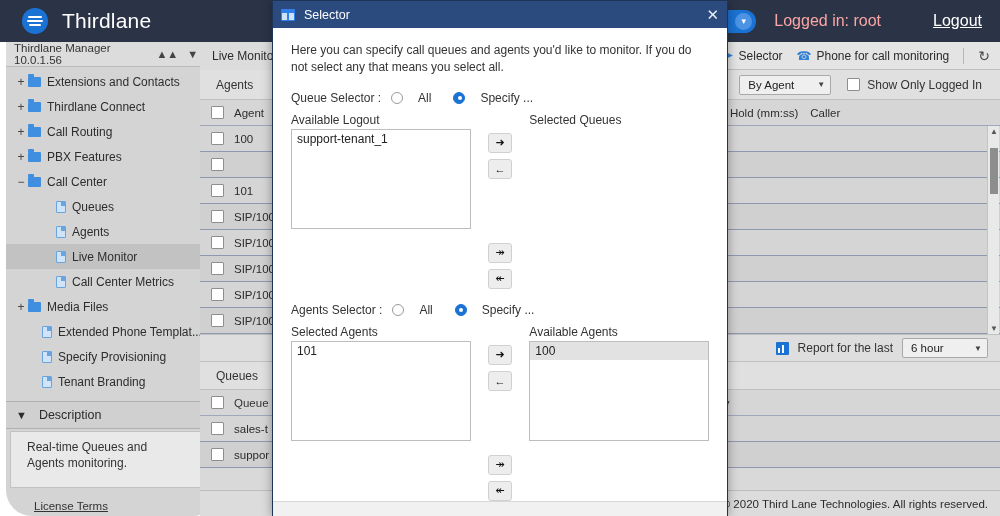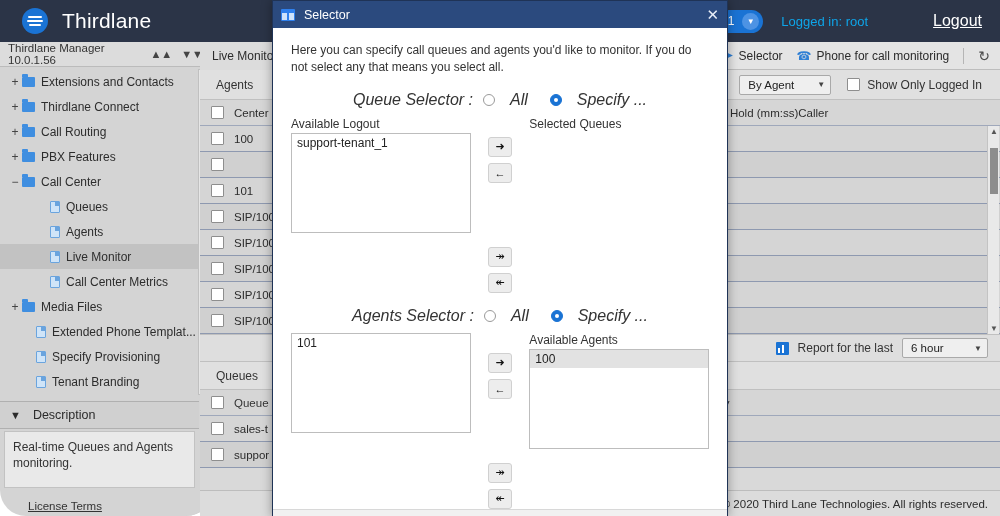--- a/index.html
+++ b/index.html
@@ -41,26 +41,26 @@
     background: #1a73d4; color: #fff; border-radius: 12px;
     height: 23px; display: flex; align-items: center; padding: 0 4px 0 10px;
     font-size: 12px; margin-right: 18px;
   }
   .tenant-pill .caret {
     width: 17px; height: 17px; border-radius: 50%;
     background: #4d93e4; margin-left: 8px;
     display: flex; align-items: center; justify-content: center;
     font-size: 9px; color: #ffffff;
   }
-  .logged-in { color: #0ea5e9; font-size: 13px; margin-right: 65px; }
+  .logged-in { color: #fca5a5; font-size: 16px; margin-right: 52px; }
   .logout-link { color: #ffffff; font-size: 16px; text-decoration: underline; }
 
   
   .sidebar {
-    position: absolute; left: 0; top: 42px; width: 212px; height: 474px;
+    position: absolute; left: 6px; top: 42px; width: 212px; height: 474px;
     background: #d4d4d4; border-right: 1px solid #b5b5b5; border-radius: 26px;
   }
   .sb-header {
     height: 25px; background: #dcdcdc; border-bottom: 1px solid #bbb;
     display: flex; align-items: center; padding: 0 8px;
     font-size: 11.5px; color: #333;
   }
   .sb-header .chev { margin-left: auto; display: flex; gap: 9px; color:#444; font-size: 11px; }
   .sb-tree {
     position: relative; height: 330px; overflow: hidden; background: #d4d4d4;
@@ -107,21 +107,21 @@
 
   .desc-header {
     position: absolute; left: 0; bottom: 87px; width: 199px; height: 28px;
     background: #d0d0d0; border-top: 1px solid #b0b0b0; border-bottom: 1px solid #b0b0b0;
     display: flex; align-items: center; padding-left: 10px; font-size: 12.5px; color: #2b2b2b;
   }
   .desc-header .cd { margin-right: 12px; font-size: 11px; }
   .desc-body {
     position: absolute; left: 4px; bottom: 28px; width: 191px; height: 57px;
     background: #e9e9e9; border: 1px solid #c2c2c2;
-    padding: 7px 8px; font-size: 12px; color: #333; line-height: 1.35;
+    padding: 7px 16px; font-size: 12px; color: #333; line-height: 1.35;
   }
   .license {
     position: absolute; left: 28px; bottom: 4px;
     font-size: 11.5px; color: #333; text-decoration: underline;
   }
 
   
   .main {
     position: absolute; left: 200px; top: 42px; width: 800px; height: 474px;
     background: #d9d9d9;
@@ -217,22 +217,22 @@
     width: 14px; height: 12px; background: #2f80ed; border-radius: 1px;
     position: relative; margin-right: 9px; flex: none;
   }
   .mt-icon::before{content:"";position:absolute;left:1px;top:4px;width:5px;height:7px;background:#cfe3fb;}
   .mt-icon::after{content:"";position:absolute;left:8px;top:4px;width:5px;height:7px;background:#cfe3fb;}
   .mt-close { margin-left: auto; font-size: 15px; color: #e8eef8; line-height: 1; }
   .modal-body { background: #ffffff; flex: 1; padding: 14px 18px 0 18px; position: relative; }
   .modal-desc { font-size: 12px; color: #333; line-height: 1.45; }
 
   .sel-line {
-    display: flex; align-items: center; justify-content: center;
-    gap: 8px; margin-top: 14px; font-size: 16px; color: #333; font-style: italic;
+    display: flex; align-items: center; 
+    gap: 8px; margin-top: 14px; font-size: 12px; color: #333;
   }
   .sel-line .lbl { margin-right: 2px; }
   .radio { width: 12px; height: 12px; border-radius: 50%; border: 1px solid #9a9a9a;
            background:#fff; display:inline-block; flex:none; }
   .radio.on { background: #1a73d4; border-color: #1a73d4; position: relative; }
   .radio.on::after { content:""; position:absolute; left:3.5px; top:3.5px; width:4px; height:4px;
                      border-radius:50%; background:#fff; }
   .radio-group { display: flex; align-items: center; gap: 15px; }
   .radio-group + .radio-group { margin-left: 14px; }
 
@@ -404,26 +404,26 @@
           <span class="chk"></span>
           <span>Show Only Logged In</span>
         </label>
       </div>
     </div>
 
     <div class="tbl-head">
       <span class="c-chk">
           <span class="chk"></span>
         </span>
-      <span style="width:70px">Center</span>
+      <span style="width:70px">Agent</span>
       <span style="width:310px"></span>
       <span style="width:24px">te</span>
       <span style="margin-left:6px">Length (mm:ss)</span>
       <span style="margin-left:6px">Hold (mm:ss)</span>
-      <span style="margin-left:0">Caller</span>
+      <span style="margin-left:12px">Caller</span>
     </div>
 
     <div class="grid-area">
       <div id="agent-rows">
           <div class="row">
             <span class="c-chk">
               <span class="chk"></span>
             </span>
             <span class="c-name">100</span>
             <span class="c-rest" style="padding-left: 320px;"></span>
@@ -578,20 +578,21 @@
           <span>All</span>
         </span>
         <span class="radio-group">
           <span class="radio on"></span>
           <span>Specify ...</span>
         </span>
       </div>
 
       <div class="dual">
         <div class="dual-col">
+          <div class="cap">Selected Agents</div>
           <div class="listbox" id="a-left">
               <div class="opt">101</div>
             </div>
         </div>
         <div class="arrows">
           <div class="abtn">➜</div>
           <div class="abtn">←</div>
           <div class="gap"></div>
           <div class="abtn">↠</div>
           <div class="abtn">↞</div>

